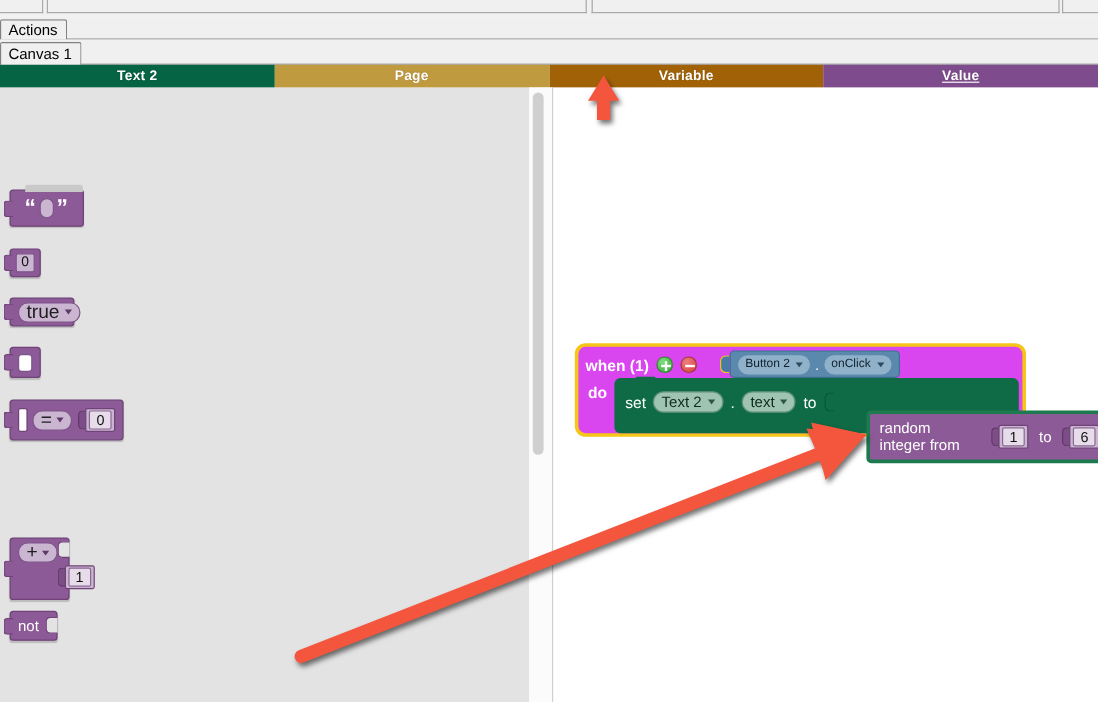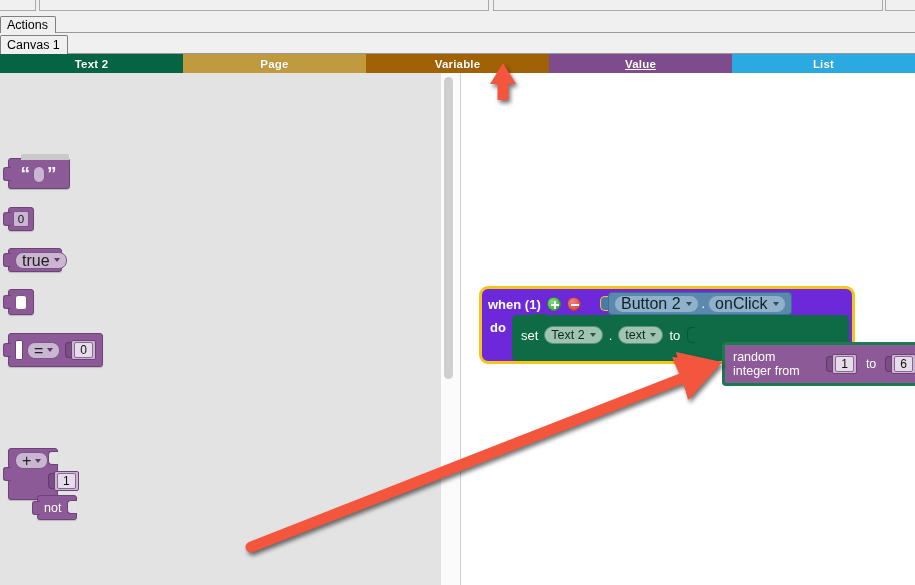--- a/index.html
+++ b/index.html
@@ -138,41 +138,41 @@
     background:#c9c9c9; border-radius:2px 2px 0 0;
   }
   #p-num    { left:8px; top:134px; width:26px; height:24px; justify-content:center; }
   #p-num .nf{ background:#cbb6d2;border:1px solid #7e5489;border-radius:2px;color:#111;font-size:11.5px;padding:0 4px;line-height:14px;}
   #p-true   { left:8px; top:175px; width:54px; height:24px; }
   #p-check  { left:8px; top:216px; width:26px; height:26px; justify-content:center; }
   #p-check .box { width:15px;height:15px;background:#fff;border:1px solid #7e5489;border-radius:3px; }
   #p-eq     { left:8px; top:260px; width:95px; height:34px; }
   #p-and    { left:8px; top:310px; width:57px; height:59px; align-items:flex-start; padding-top:3px; }
   #p-plus   { left:8px; top:375px; width:50px; height:52px; align-items:flex-start; padding-top:3px; }
-  #p-not    { left:8px; top:422px; width:40px; height:25px;margin-left:29px; }
+  #p-not    { left:8px; top:436px; width:40px; height:25px; }
   #p-randfrac{left:8px; top:485px; width:99px; height:25px; }
 
   
   .cutout {
     position:absolute; right:-1px; width:10px; height:14px;
     background:#e3e3e3; border:1px solid #6f4278; border-right:none;
     border-radius:4px 0 0 4px;
   }
 
   
   #workspace {
     position:absolute; left:460px; top:73px; width:455px; height:512px;
     background:#ffffff; border-left:1px solid #d0d0d0;
   }
 
   
   #when-block {
     position:absolute; left:18px; top:213px;
     width:376px; height:78px;
-    background:#6d28d9;
+    background:#d946ef;
     border:3px solid #f5c518;
     border-radius:9px;
   }
   #when-head {
     position:absolute; left:6px; top:4px; height:22px;
     display:flex; align-items:center; gap:6px;
     color:#ffffff; font-size:13px; font-weight:bold;
   }
   .mutbtn { width:14px;height:14px;border-radius:50%; display:inline-block; position:relative; border:1px solid rgba(0,0,0,.3);}
   .mutbtn.plus { background:radial-gradient(circle at 35% 30%, #7ee07e, #31a431); }
@@ -184,21 +184,21 @@
     content:""; position:absolute; left:6px; top:3px; width:2px; height:8px; background:#fff;
   }
   #when-dropdowns {
     position:absolute; left:126px; top:3px; height:23px;
     background:#5b89ae; border:1px solid #3f6e92; border-radius:4px;
     display:flex; align-items:center; gap:3px; padding:0 5px;
     color:#fff; font-size:12.5px;
   }
   .bluefield {
     background:#8fb2ca; border:1px solid #5c89ab; border-radius:9px;
-    color:#10202c; font-size:16px; height:18px; padding:0 6px;
+    color:#10202c; font-size:10px; height:18px; padding:0 6px;
     display:inline-flex; align-items:center; gap:5px;
   }
   .bluefield .caret { border-top-color:#2d4a60; }
   #when-socket {
     position:absolute; left:118px; top:7px; width:8px; height:15px;
     background:#477ca6; border:1px solid #f5c518; border-right:none; border-radius:5px 0 0 5px;
   }
   #do-label {
     position:absolute; left:8px; top:31px;
     color:#ffffff; font-size:13px; font-weight:bold;
@@ -277,23 +277,20 @@
     </div>
   <div class="cat" style="background: rgb(192, 154, 62);">
       <span>Page</span>
     </div>
   <div class="cat" style="background: #a16207;">
       <span>Variable</span>
     </div>
   <div class="cat sel" style="background: rgb(126, 75, 140);">
       <span>Value</span>
     </div>
-  <div class="cat" style="background: rgb(42, 170, 225);">
-      <span>List</span>
-    </div>
 </div>
 
 <div id="palette">
   <div id="palette-inner">
 
     <div class="blk plug" id="p-string">
       <span class="quoteimg">“<span class="oval"></span>”</span>
     </div>
 
     <div class="blk plug" id="p-num">

